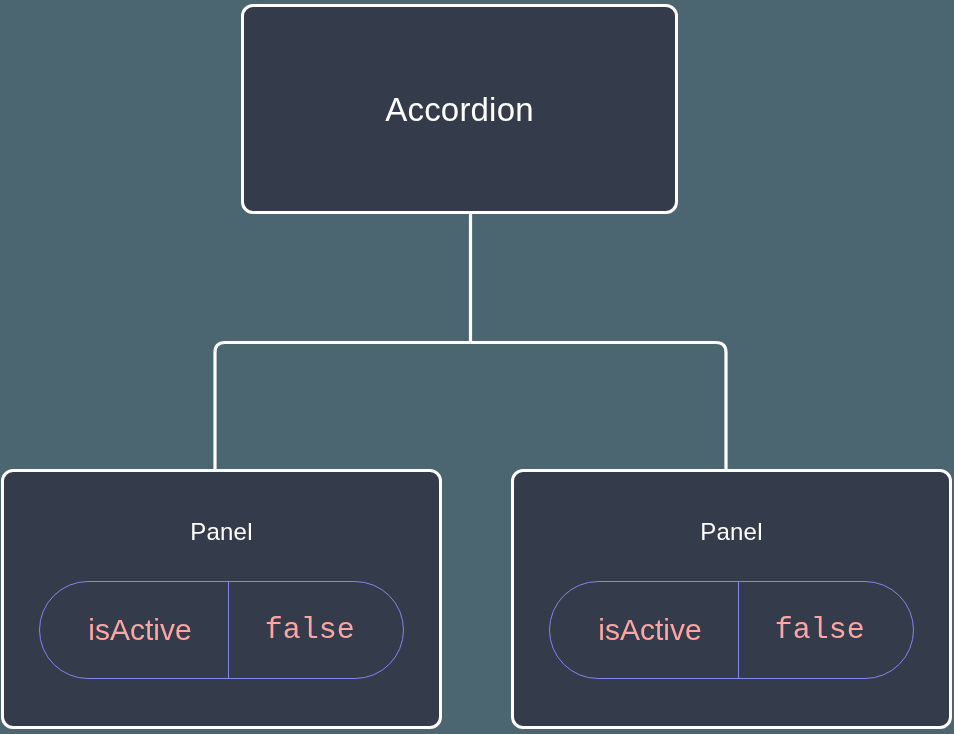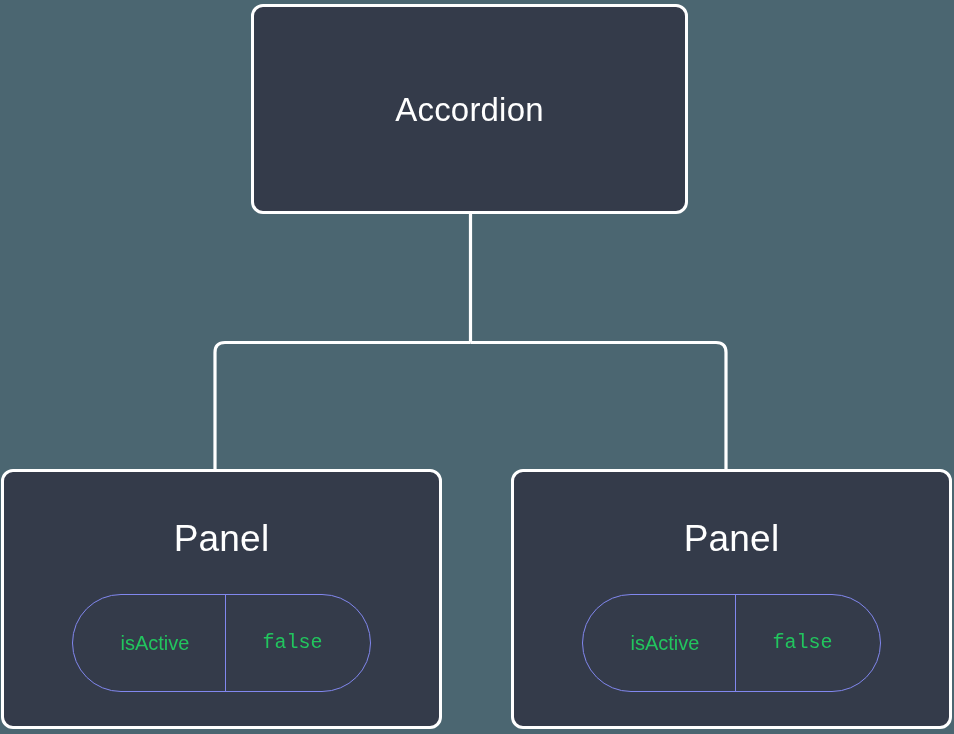--- a/index.html
+++ b/index.html
@@ -41,21 +41,21 @@
     position: absolute;
     box-sizing: border-box;
     background: #343b4a;
     border: 3px solid #ffffff;
     border-radius: 12px;
     display: flex;
     flex-direction: column;
     align-items: center;
   }
   .node-root {
-    left: 251px;
+    left: 241px;
     top: 4px;
     width: 437px;
     height: 210px;
     justify-content: center;
   }
   .node-child-left {
     left: 1px;
     top: 469px;
     width: 441px;
     height: 260px;
@@ -74,41 +74,41 @@
   .node-title {
     color: #ffffff;
     font-size: 33px;
     font-weight: 400;
     letter-spacing: 0.2px;
     line-height: 1;
     white-space: nowrap;
   }
   .node-child-left .node-title,
   .node-child-right .node-title {
-    font-size: 37px;
+    font-size: 24px;
   }
 
   
   .prop-pill {
     margin-top: 37px;
     display: flex;
     align-items: stretch;
     height: 98px;
     border: 1.6px solid #8187ee;
     border-radius: 49px;
     box-sizing: border-box;
     overflow: hidden;
   }
   .prop-key,
   .prop-val {
     display: flex;
     align-items: center;
     justify-content: center;
-    color: #22c55e;
-    font-size: 20px;
+    color: #fca5a5;
+    font-size: 30px;
     line-height: 1;
     white-space: nowrap;
     box-sizing: border-box;
   }
   .prop-key {
     padding: 0 36px 0 48px;
   }
   .prop-val {
     padding: 0 48px 0 36px;
     border-left: 1.6px solid #8187ee;

